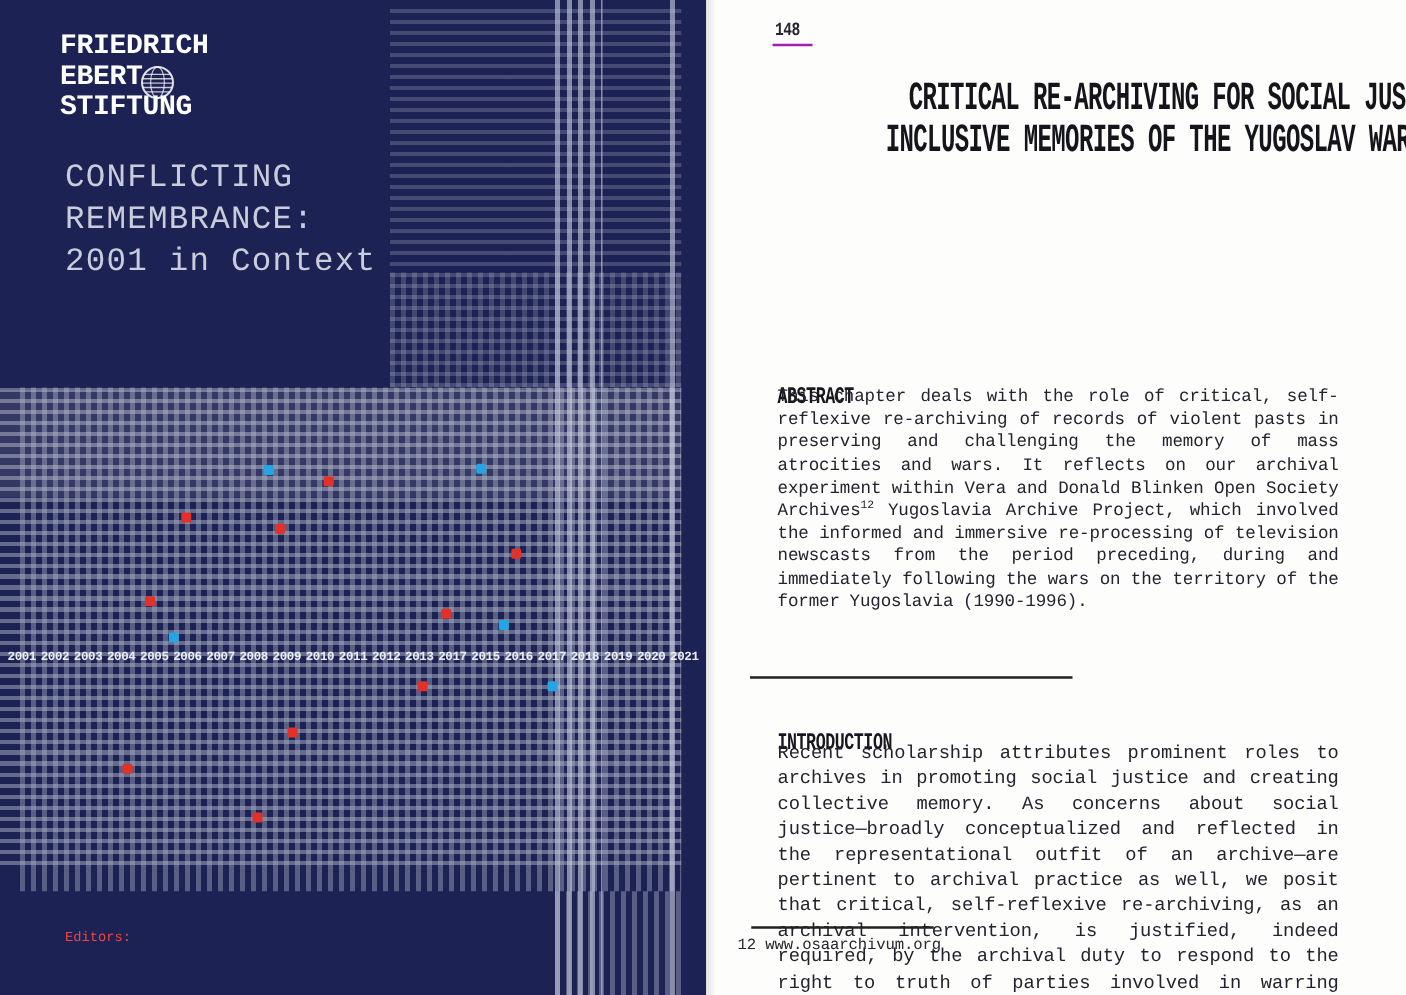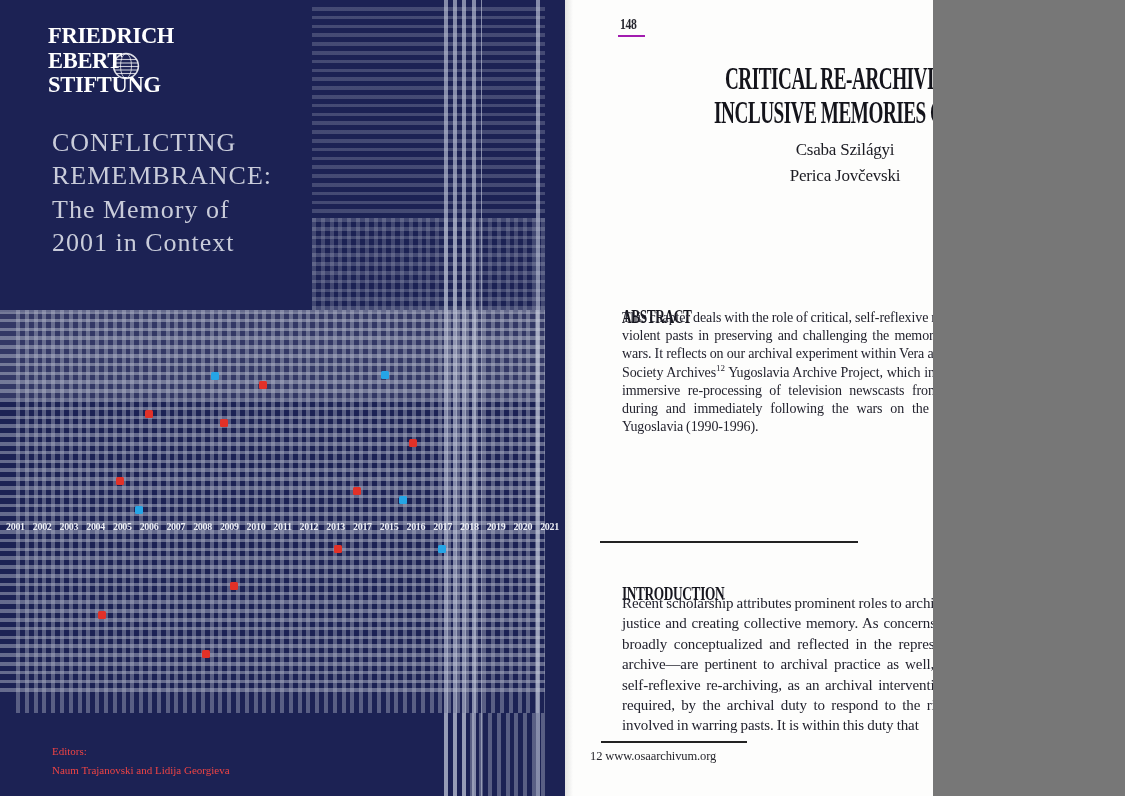--- a/index.html
+++ b/index.html
@@ -1,17 +1,17 @@
 <!DOCTYPE html>
 <html><head>
 <meta charset="utf-8">
 <style>
   html,body{margin:0;padding:0;background:#777;}
-  .stage{position:relative;width:933px;height:796px;overflow:hidden;display:flex;
-         font-family:Liberation Serif, serif;align-items:center;}
+  .stage{position:relative;width:1125px;height:796px;overflow:hidden;display:flex;
+         font-family:Liberation Mono, monospace;align-items:center;}
   
   .cover{position:relative;width:565px;height:796px;background:#1c2254;overflow:hidden;flex:0 0 565px;}
   .layer{position:absolute;pointer-events:none;}
   .h  {background:repeating-linear-gradient(180deg,rgba(174,179,198,.50) 0 3.6px,rgba(0,0,0,0) 3.6px 8.8px);}
   .v  {background:repeating-linear-gradient(90deg, rgba(174,179,198,.42) 0 4px,  rgba(0,0,0,0) 4px 8.8px);}
   .hdim{background:repeating-linear-gradient(180deg,rgba(174,179,198,.28) 0 3.6px,rgba(0,0,0,0) 3.6px 8.8px);}
   .vdim{background:repeating-linear-gradient(90deg, rgba(174,179,198,.26) 0 4px,  rgba(0,0,0,0) 4px 8.8px);}
   .vbright{background:repeating-linear-gradient(90deg,rgba(198,204,222,.62) 0 4px,rgba(0,0,0,0) 4px 9.2px);}
   .glow{background:rgba(255,255,255,.10);}
   .hs-main {left:0;   top:310px;width:545px;height:384px;}
@@ -93,21 +93,20 @@
 
     <div class="logo" style="color: rgb(255, 255, 255);">
       <div>FRIEDRICH</div>
       <div>EBERT</div>
       <div>STIFTUNG</div>
     </div>
 
     <div class="ctitle" style="color: rgb(201, 204, 218);">
       <div>CONFLICTING</div>
       <div>REMEMBRANCE:</div>
-      <div>The Memory of</div>
       <div>2001 in Context</div>
     </div>
 
     <div class="years" id="years">
         <span>2001</span>
         <span>2002</span>
         <span>2003</span>
         <span>2004</span>
         <span>2005</span>
         <span>2006</span>
@@ -140,40 +139,35 @@
         <div class="dot" style="left: 135px; top: 506px; background: rgb(37, 165, 230);"></div>
         <div class="dot" style="left: 334px; top: 545px; background: rgb(226, 49, 40);"></div>
         <div class="dot" style="left: 438px; top: 545px; background: rgb(37, 165, 230);"></div>
         <div class="dot" style="left: 230px; top: 582px; background: rgb(226, 49, 40);"></div>
         <div class="dot" style="left: 98px; top: 611px; background: rgb(226, 49, 40);"></div>
         <div class="dot" style="left: 202px; top: 650px; background: rgb(226, 49, 40);"></div>
       </div>
 
     <div class="editors">
       <div>Editors:</div>
-      <div>Naum Trajanovski and Lidija Georgieva</div>
     </div>
   </div>
 
   <div class="page">
     <div class="gutter"></div>
 
     <div class="pagenum">
       <span class="cond">148</span>
     </div>
 
     <div class="ptitle">
       <div class="tline"><span class="condc">CRITICAL RE-ARCHIVING FOR SOCIAL JUSTICE AND</span></div>
       <div class="tline"><span class="condc">INCLUSIVE MEMORIES OF THE YUGOSLAV WARS</span></div>
     </div>
 
-    <div class="authors">
-      <div>Csaba Szilágyi</div>
-      <div>Perica Jovčevski</div>
-    </div>
 
     <div class="shead abs-h">
       <span class="cond">ABSTRACT</span>
     </div>
 
     <p class="bodytxt abstract"><span>This chapter deals with the role of critical, self-reflexive re-archiving of records of violent pasts in preserving and challenging the memory of mass atrocities and wars. It reflects on our archival experiment within Vera and Donald Blinken Open Society Archives</span><sup>12</sup><span> Yugoslavia Archive Project, which involved the informed and immersive re-processing of television newscasts from the period preceding, during and immediately following the wars on the territory of the former Yugoslavia (1990-1996).</span></p>
 
 
     <div class="rule intro-rule"></div>
 

